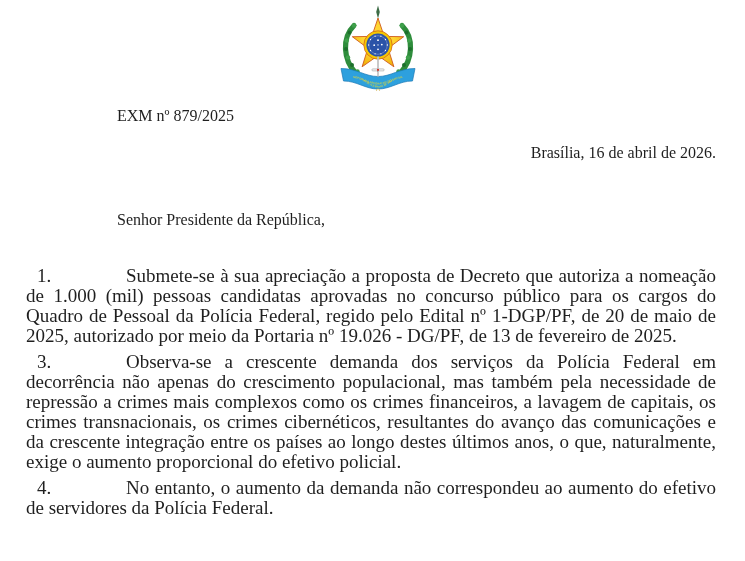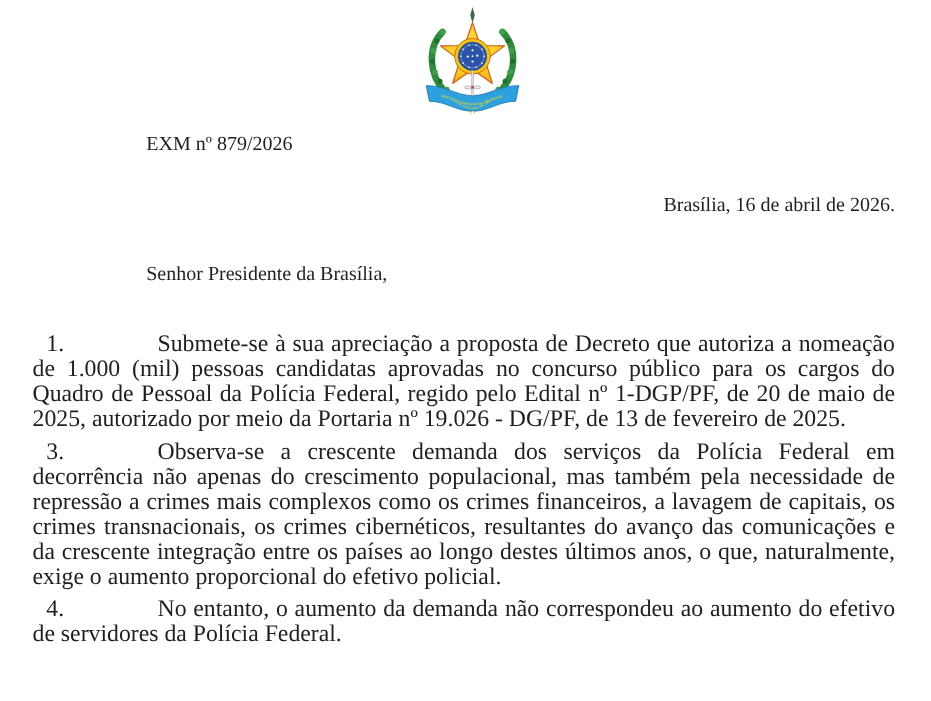--- a/index.html
+++ b/index.html
@@ -6,21 +6,21 @@
   .page{
     position:relative;
     width:745px;height:561px;
     background:#ffffff;
     font-family:"Liberation Serif","DejaVu Serif",serif;
     color:#1f1f1f;
     overflow:hidden;
   }
   .arms{position:absolute;left:333px;top:5px;width:90px;height:86px;}
   .ref-line{position:absolute;left:117px;top:107px;font-size:16px;white-space:nowrap;}
-  .date-line{position:absolute;left:26px;top:144px;width:690px;text-align:right;font-size:16px;margin-top:12px;}
+  .date-line{position:absolute;left:26px;top:144px;width:690px;text-align:right;font-size:16px;}
   .salutation{position:absolute;left:117px;top:211px;font-size:16px;white-space:nowrap;}
   .body-block{position:absolute;left:26px;top:266px;width:690px;}
   .para{
     margin:0 0 6px 0;
     font-size:19px;
     line-height:20px;
     text-align:justify;
   }
   .para:last-child{margin-bottom:0;}
   .pnum{
@@ -118,25 +118,25 @@
       <g>
         <rect x="44.2" y="51.5" width="1.6" height="12" fill="#dcdcdc" stroke="#909090" stroke-width="0.3"></rect>
         <rect x="38.8" y="63.8" width="12.4" height="2.2" rx="1.1" fill="#ececec" stroke="#8a8a8a" stroke-width="0.4"></rect>
         <circle cx="45" cy="64.9" r="1.05" fill="#d42a1e"></circle>
         <rect x="44.3" y="66" width="1.4" height="5.5" fill="#dcdcdc" stroke="#909090" stroke-width="0.3"></rect>
         <circle cx="45" cy="85.3" r="1.5" fill="#ffffff" stroke="#c9a227" stroke-width="0.6"></circle>
       </g>
     </svg>
   </div>
 
-  <div class="ref-line">EXM nº 879/2026</div>
+  <div class="ref-line">EXM nº 879/2025</div>
 
   <div class="date-line">Brasília, 16 de abril de 2026.</div>
 
-  <div class="salutation">Senhor Presidente da Brasília,</div>
+  <div class="salutation">Senhor Presidente da República,</div>
 
   <div class="body-block">
     <p class="para"><span class="pnum">1.</span><span>Submete-se à sua apreciação a proposta de Decreto que autoriza a nomeação de 1.000 (mil) pessoas candidatas aprovadas no concurso público para os cargos do Quadro de Pessoal da Polícia Federal, regido pelo Edital nº 1-DGP/PF, de 20 de maio de 2025, autorizado por meio da Portaria nº 19.026 - DG/PF, de 13 de fevereiro de 2025.</span></p>
     <p class="para"><span class="pnum">3.</span><span>Observa-se a crescente demanda dos serviços da Polícia Federal em decorrência não apenas do crescimento populacional, mas também pela necessidade de repressão a crimes mais complexos como os crimes financeiros, a lavagem de capitais, os crimes transnacionais, os crimes cibernéticos, resultantes do avanço das comunicações e da crescente integração entre os países ao longo destes últimos anos, o que, naturalmente, exige o aumento proporcional do efetivo policial.</span></p>
     <p class="para"><span class="pnum">4.</span><span>No entanto, o aumento da demanda não correspondeu ao aumento do efetivo de servidores da Polícia Federal.</span></p>
   </div>
 
 </div>
 
 </body></html>

